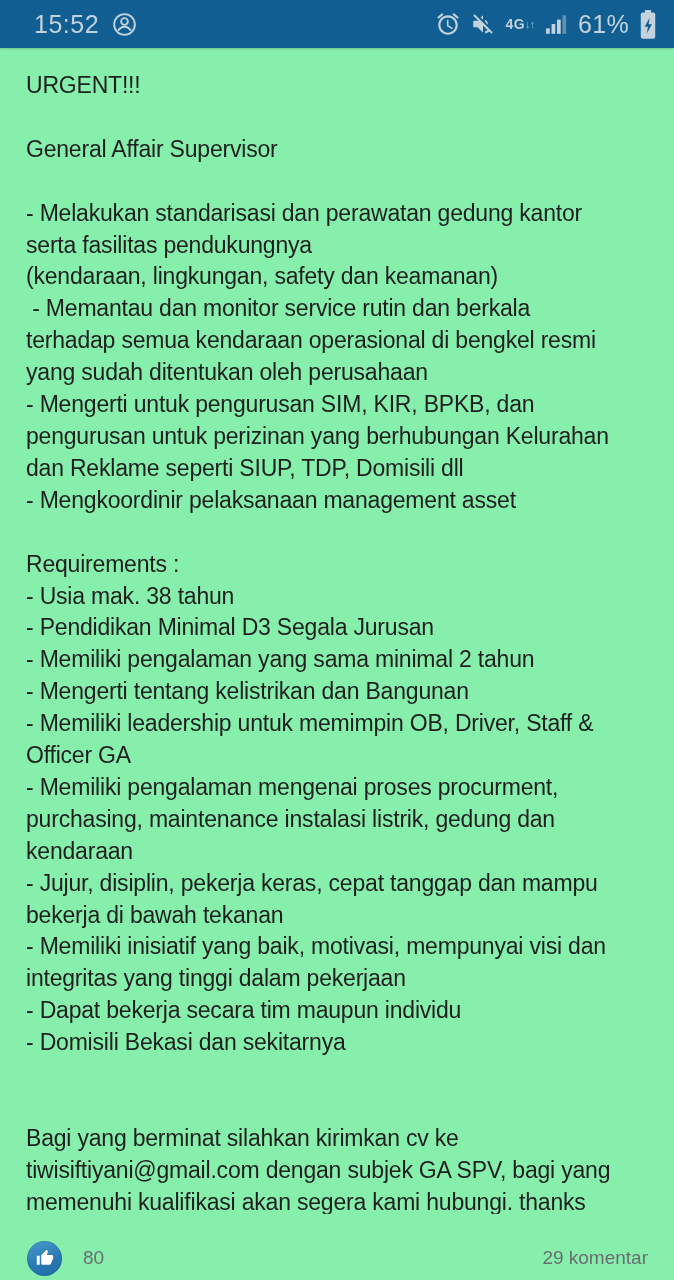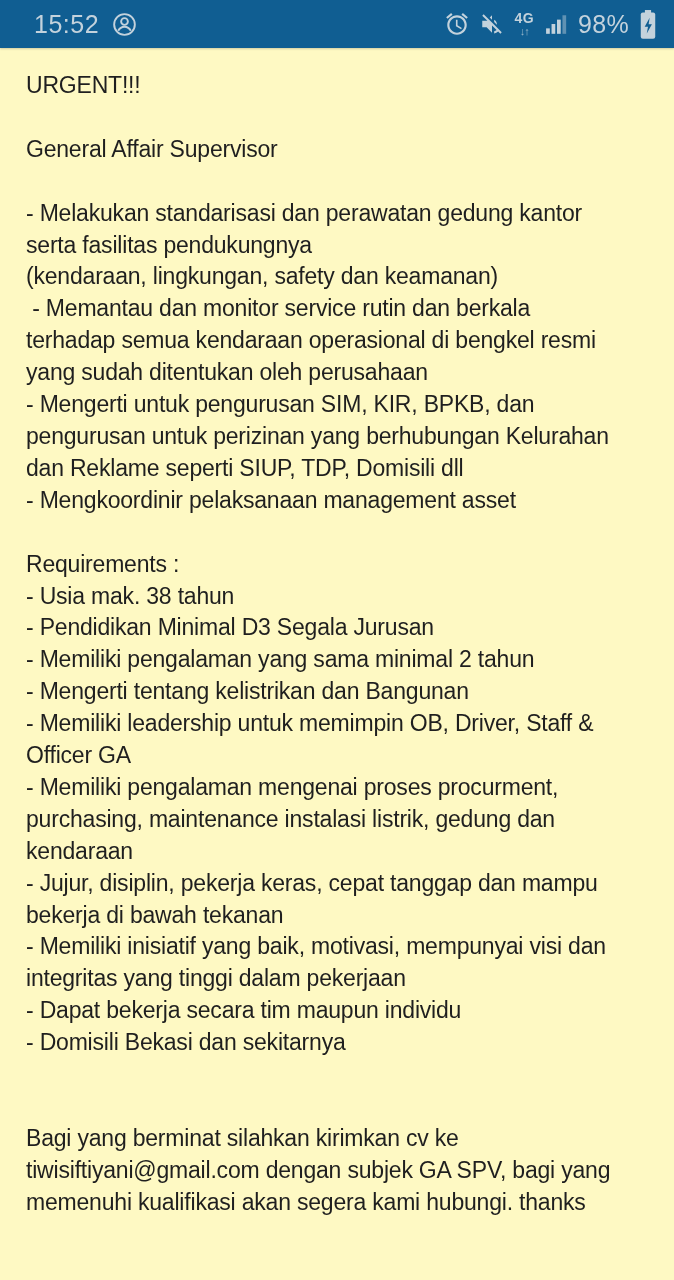--- a/index.html
+++ b/index.html
@@ -3,21 +3,21 @@
 <meta charset="utf-8">
 <style>
   * { margin: 0; padding: 0; box-sizing: border-box; }
   html, body { background: #ffffff; }
   body { font-family: "Liberation Sans", "DejaVu Sans", sans-serif; }
 
   .screen {
     position: relative;
     width: 674px;
     height: 1280px;
-    background: #fef9c3;
+    background: #86efac;
     overflow: hidden;
     display: flex;
     flex-direction: column;
   }
 
   
   .status-bar {
     height: 48px;
     flex: 0 0 48px;
     background: #105E92;
@@ -32,21 +32,21 @@
   .sb-right { display: flex; align-items: center; gap: 9px; }
   .sb-time {
     font-size: 25px;
     letter-spacing: 0.5px;
   }
   .sb-icon { display: inline-flex; align-items: center; justify-content: center; }
   .sb-icon svg { display: block; }
 
   .sb-4g {
     display: inline-flex;
-    flex-direction: column;
+    flex-direction: row;
     align-items: center;
     line-height: 1;
     margin-right: 2px;
   }
   .sb-4g .g-label { font-size: 14px; font-weight: bold; letter-spacing: 0.5px; }
   .sb-4g .g-arrows { font-size: 11px; margin-top: 1px; opacity: 0.75; letter-spacing: -1px; }
 
   .sb-batt-text { font-size: 25px; letter-spacing: 0.3px; }
 
   
@@ -126,21 +126,21 @@
         <span class="g-arrows">↓↑</span>
       </span>
       <span class="sb-icon">
         <svg width="24" height="24" viewBox="0 0 22 22" fill="#C3D2DC">
           <rect x="1" y="15" width="3.4" height="5"></rect>
           <rect x="6" y="11" width="3.4" height="9"></rect>
           <rect x="11" y="7" width="3.4" height="13"></rect>
           <rect x="16" y="3" width="3.4" height="17" opacity="0.45"></rect>
         </svg>
       </span>
-      <span class="sb-batt-text">98%</span>
+      <span class="sb-batt-text">61%</span>
       <span class="sb-icon">
         <svg width="20" height="31" viewBox="0 0 18 30">
           <rect x="6" y="1" width="6" height="3" fill="#C3D2DC"></rect>
           <rect x="2" y="3.4" width="14" height="25.5" rx="2" fill="#C3D2DC"></rect>
           <path d="M10.6 8.5 L5.8 17.2 H9 L7.8 23.8 L12.8 14.8 H9.6 Z" fill="#105E92"></path>
         </svg>
       </span>
     </div>
   </header>
 
@@ -174,14 +174,25 @@
 - Memiliki inisiatif yang baik, motivasi, mempunyai visi dan
 integritas yang tinggi dalam pekerjaan
 - Dapat bekerja secara tim maupun individu
 - Domisili Bekasi dan sekitarnya
 
 
 Bagi yang berminat silahkan kirimkan cv ke
 tiwisiftiyani@gmail.com dengan subjek GA SPV, bagi yang
 memenuhi kualifikasi akan segera kami hubungi. thanks</main>
 
+  <footer class="engagement-bar">
+    <div class="like-group">
+      <span class="like-badge">
+        <svg width="18" height="18" viewBox="0 0 24 24" fill="#ffffff">
+          <path d="M1 21h4V9H1v12zm22-11c0-1.1-.9-2-2-2h-6.31l.95-4.57.03-.32c0-.41-.17-.79-.44-1.06L14.17 1 7.59 7.59C7.22 7.95 7 8.45 7 9v10c0 1.1.9 2 2 2h9c.83 0 1.54-.5 1.84-1.22l3.02-7.05c.09-.23.14-.47.14-.73v-2z"></path>
+        </svg>
+      </span>
+      <span class="like-count">80</span>
+    </div>
+    <span class="comments">29 komentar</span>
+  </footer>
 
 </div>
 
 </body></html>

